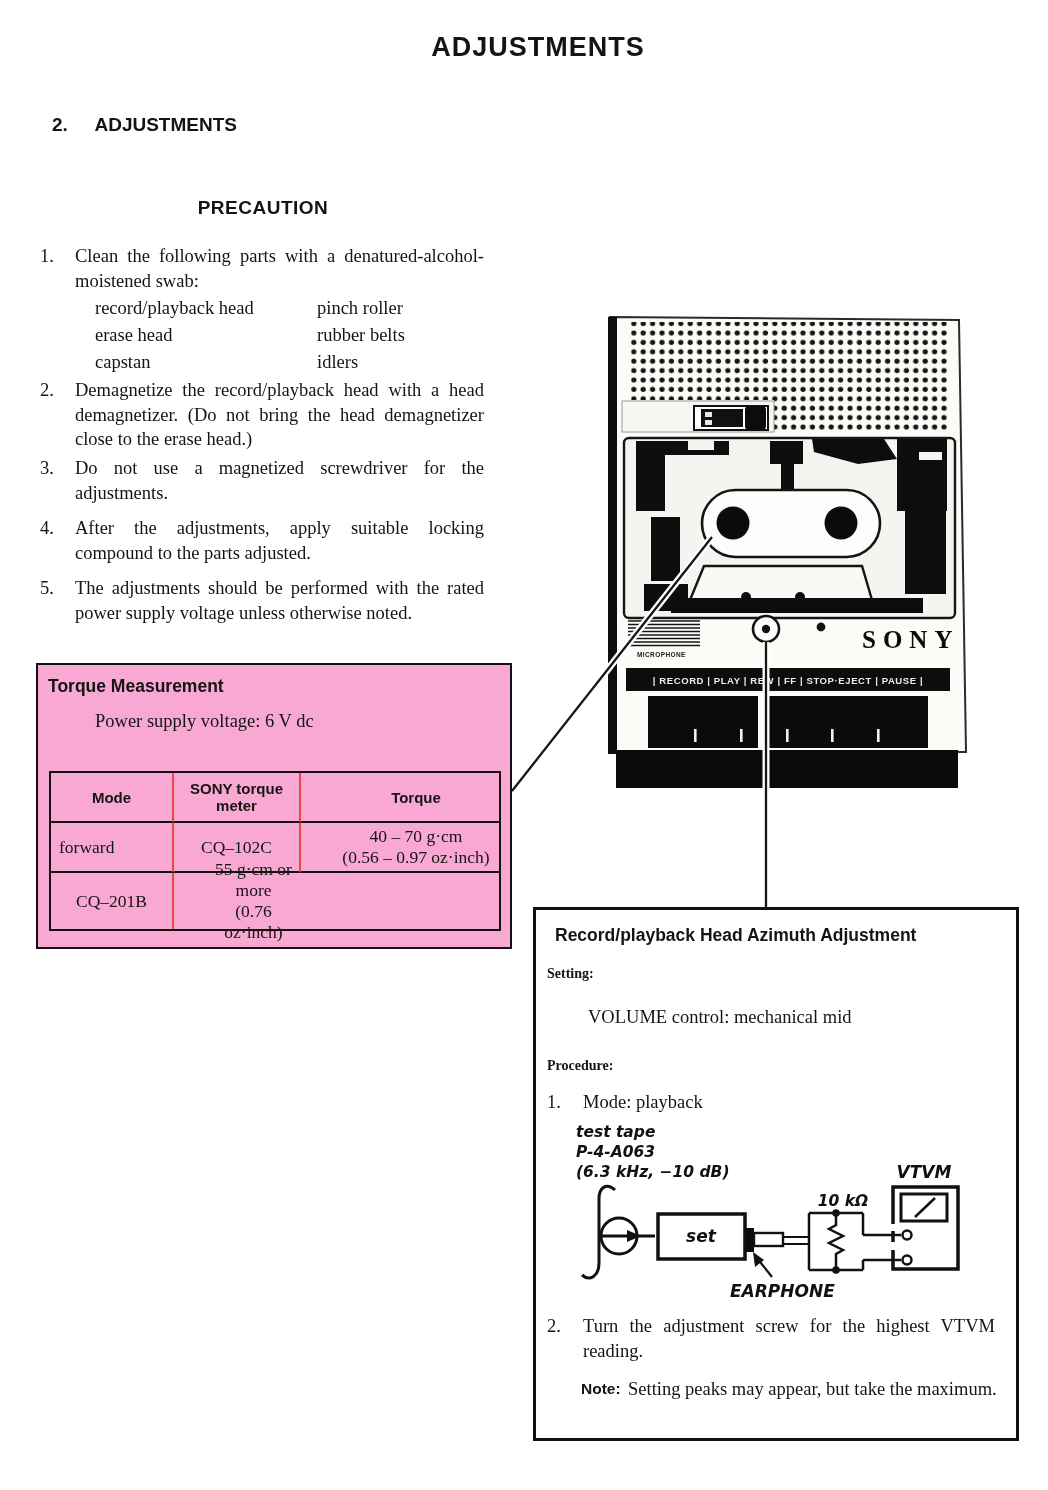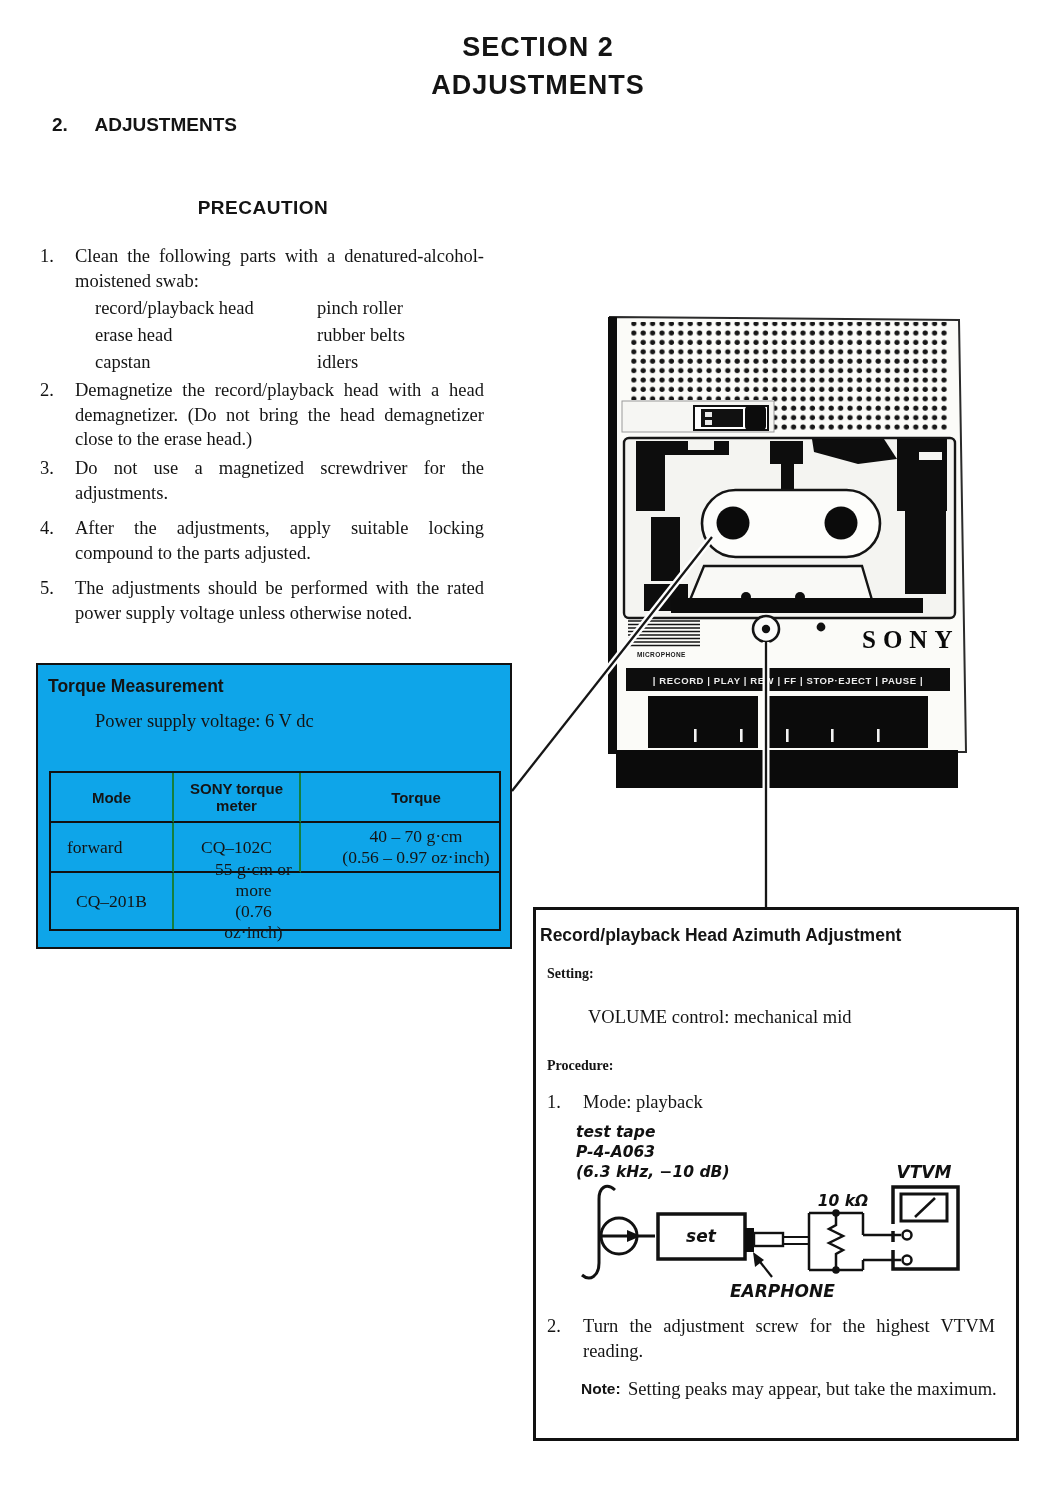--- a/index.html
+++ b/index.html
@@ -15,33 +15,33 @@
   .sec-head .num{margin-right:22px;}
   .precaution-head{left:148px;top:197px;width:230px;text-align:center;
             font-family:"Liberation Sans",sans-serif;font-weight:700;font-size:19px;letter-spacing:.5px;}
 
   .p-item{left:40px;width:444px;font-size:18.5px;line-height:24.5px;display:flex;}
   .p-item .num{width:35px;flex:none;}
   .p-item .txt{flex:1;text-align:justify;}
   .sublist{margin-left:20px;margin-top:2px;display:grid;grid-template-columns:222px auto;
            line-height:27px;text-align:left;}
 
-  .box1{left:36px;top:663px;width:472px;height:282px;border:2.5px solid #111;background:#0ea5e9;z-index:3;}
+  .box1{left:36px;top:663px;width:472px;height:282px;border:2.5px solid #111;background:#f9a8d4;z-index:3;}
   .box1-title{left:10px;top:11px;font-family:"Liberation Sans",sans-serif;font-weight:700;font-size:17.5px;}
   .box1-sub{left:57px;top:46px;font-size:18.5px;}
   .tq-table{left:11px;top:106px;display:grid;grid-template-columns:123px 127px 198px;
             grid-template-rows:50px 50px 56px;border:2.5px solid #111;}
-  .cell{border-right:2px solid #15803d;border-bottom:2px solid #111;display:flex;
+  .cell{border-right:2px solid #ef4444;border-bottom:2px solid #111;display:flex;
         align-items:center;justify-content:center;text-align:center;font-size:17.5px;line-height:21px;}
   .cell.lastc{border-right:none;padding-left:32px;} .cell.lastr{border-bottom:none;}
   .cell.hdr{font-family:"Liberation Sans",sans-serif;font-weight:700;font-size:15px;line-height:17px;}
-  .cell.modec{justify-content:flex-start;text-align:left;padding-left:16px;}
+  .cell.modec{justify-content:flex-start;text-align:left;padding-left:8px;}
 
   .box2{left:533px;top:907px;width:480px;height:528px;border:3px solid #111;background:#fff;z-index:3;}
-  .box2-title{left:4px;top:15px;font-family:"Liberation Sans",sans-serif;font-weight:700;font-size:17.5px;}
+  .box2-title{left:19px;top:15px;font-family:"Liberation Sans",sans-serif;font-weight:700;font-size:17.5px;}
   .b2-label{font-weight:700;font-size:14px;}
   .b2-set-label{left:11px;top:56px;}
   .b2-set-value{left:52px;top:97px;font-size:18.5px;}
   .b2-proc-label{left:11px;top:148px;}
   .b2-step{display:flex;font-size:18.5px;line-height:24.5px;}
   .b2-step .num{width:36px;flex:none;}
   .b2-step .txt{flex:1;text-align:justify;}
   .b2-step1{left:11px;top:180px;width:300px;}
   .b2-step2{left:11px;top:404px;width:448px;}
   .b2-note-label{left:45px;top:470px;font-family:"Liberation Sans",sans-serif;
@@ -57,21 +57,20 @@
   .sony-text{font:700 25px "Liberation Serif",serif;letter-spacing:7px;fill:#0a0a0a;}
   .diag-label{font:italic 600 15.5px "DejaVu Sans",sans-serif;fill:#111;}
   .diag-label-lg{font:italic 700 17px "DejaVu Sans",sans-serif;fill:#111;}
 </style>
 </head>
 <body>
 
 <div class="page">
 
   <div class="abs doc-title">
-    <div>SECTION 2</div>
     <div>ADJUSTMENTS</div>
   </div>
 
   <div class="abs sec-head">
     <span class="num">2.</span>
     <span>ADJUSTMENTS</span>
   </div>
 
   <div class="abs precaution-head">PRECAUTION</div>
 

